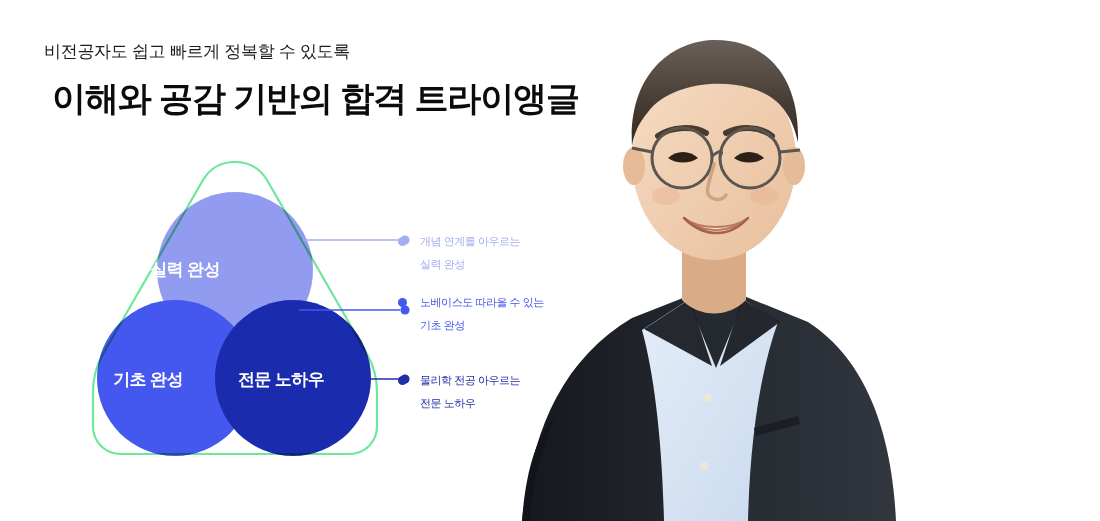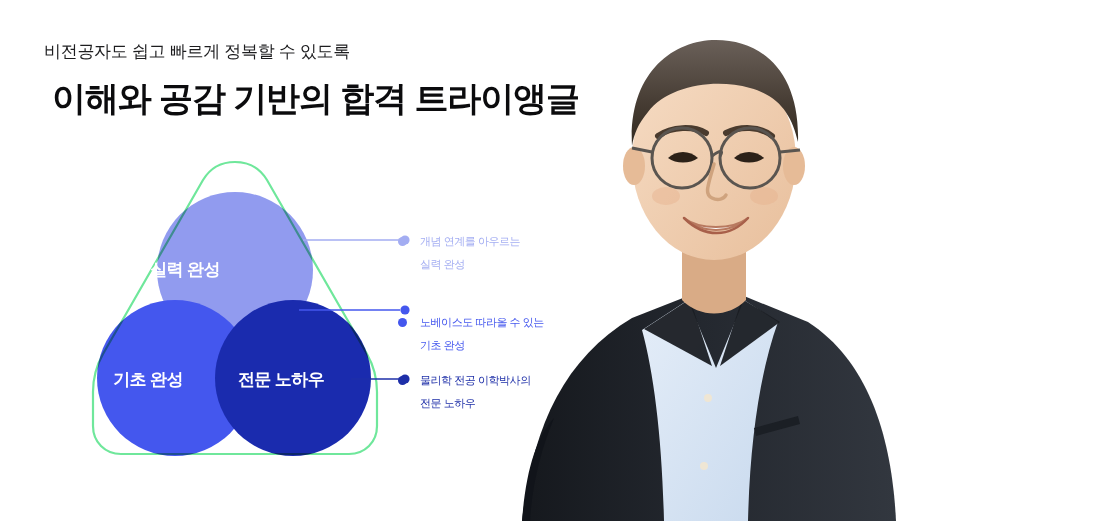--- a/index.html
+++ b/index.html
@@ -84,21 +84,21 @@
     width: 260px;
   }
   .annotation {
     position: absolute;
     left: 0;
     display: flex;
     align-items: flex-start;
     gap: 0px;
   }
   .annotation.a1 { top: 15px; }
-  .annotation.a2 { top: 96px; }
+  .annotation.a2 { top: 76px; }
   .annotation.a3 { top: 154px; }
 
   .anno-dot {
     width: 9px;
     height: 9px;
     border-radius: 50%;
     flex: 0 0 auto;
     margin-top: 7px;
     margin-right: 13px;
   }
@@ -182,21 +182,21 @@
       <span class="anno-dot" style="background:#4457EE"></span>
       <span class="anno-text" style="color:#4457EE">
         <span>노베이스도 따라올 수 있는</span>
         <span class="l2">기초 완성</span>
       </span>
     </div>
 
     <div class="annotation a3">
       <span class="anno-dot" style="background:#1E2FA8"></span>
       <span class="anno-text" style="color:#1E2FA8">
-        <span>물리학 전공 이학박사의</span>
+        <span>물리학 전공 아우르는</span>
         <span class="l2">전문 노하우</span>
       </span>
     </div>
 
   </div>
 
   <div class="portrait">
     <svg viewBox="0 0 460 521">
       <defs>
         <linearGradient id="suitG" x1="0" y1="0" x2="1" y2="0">

